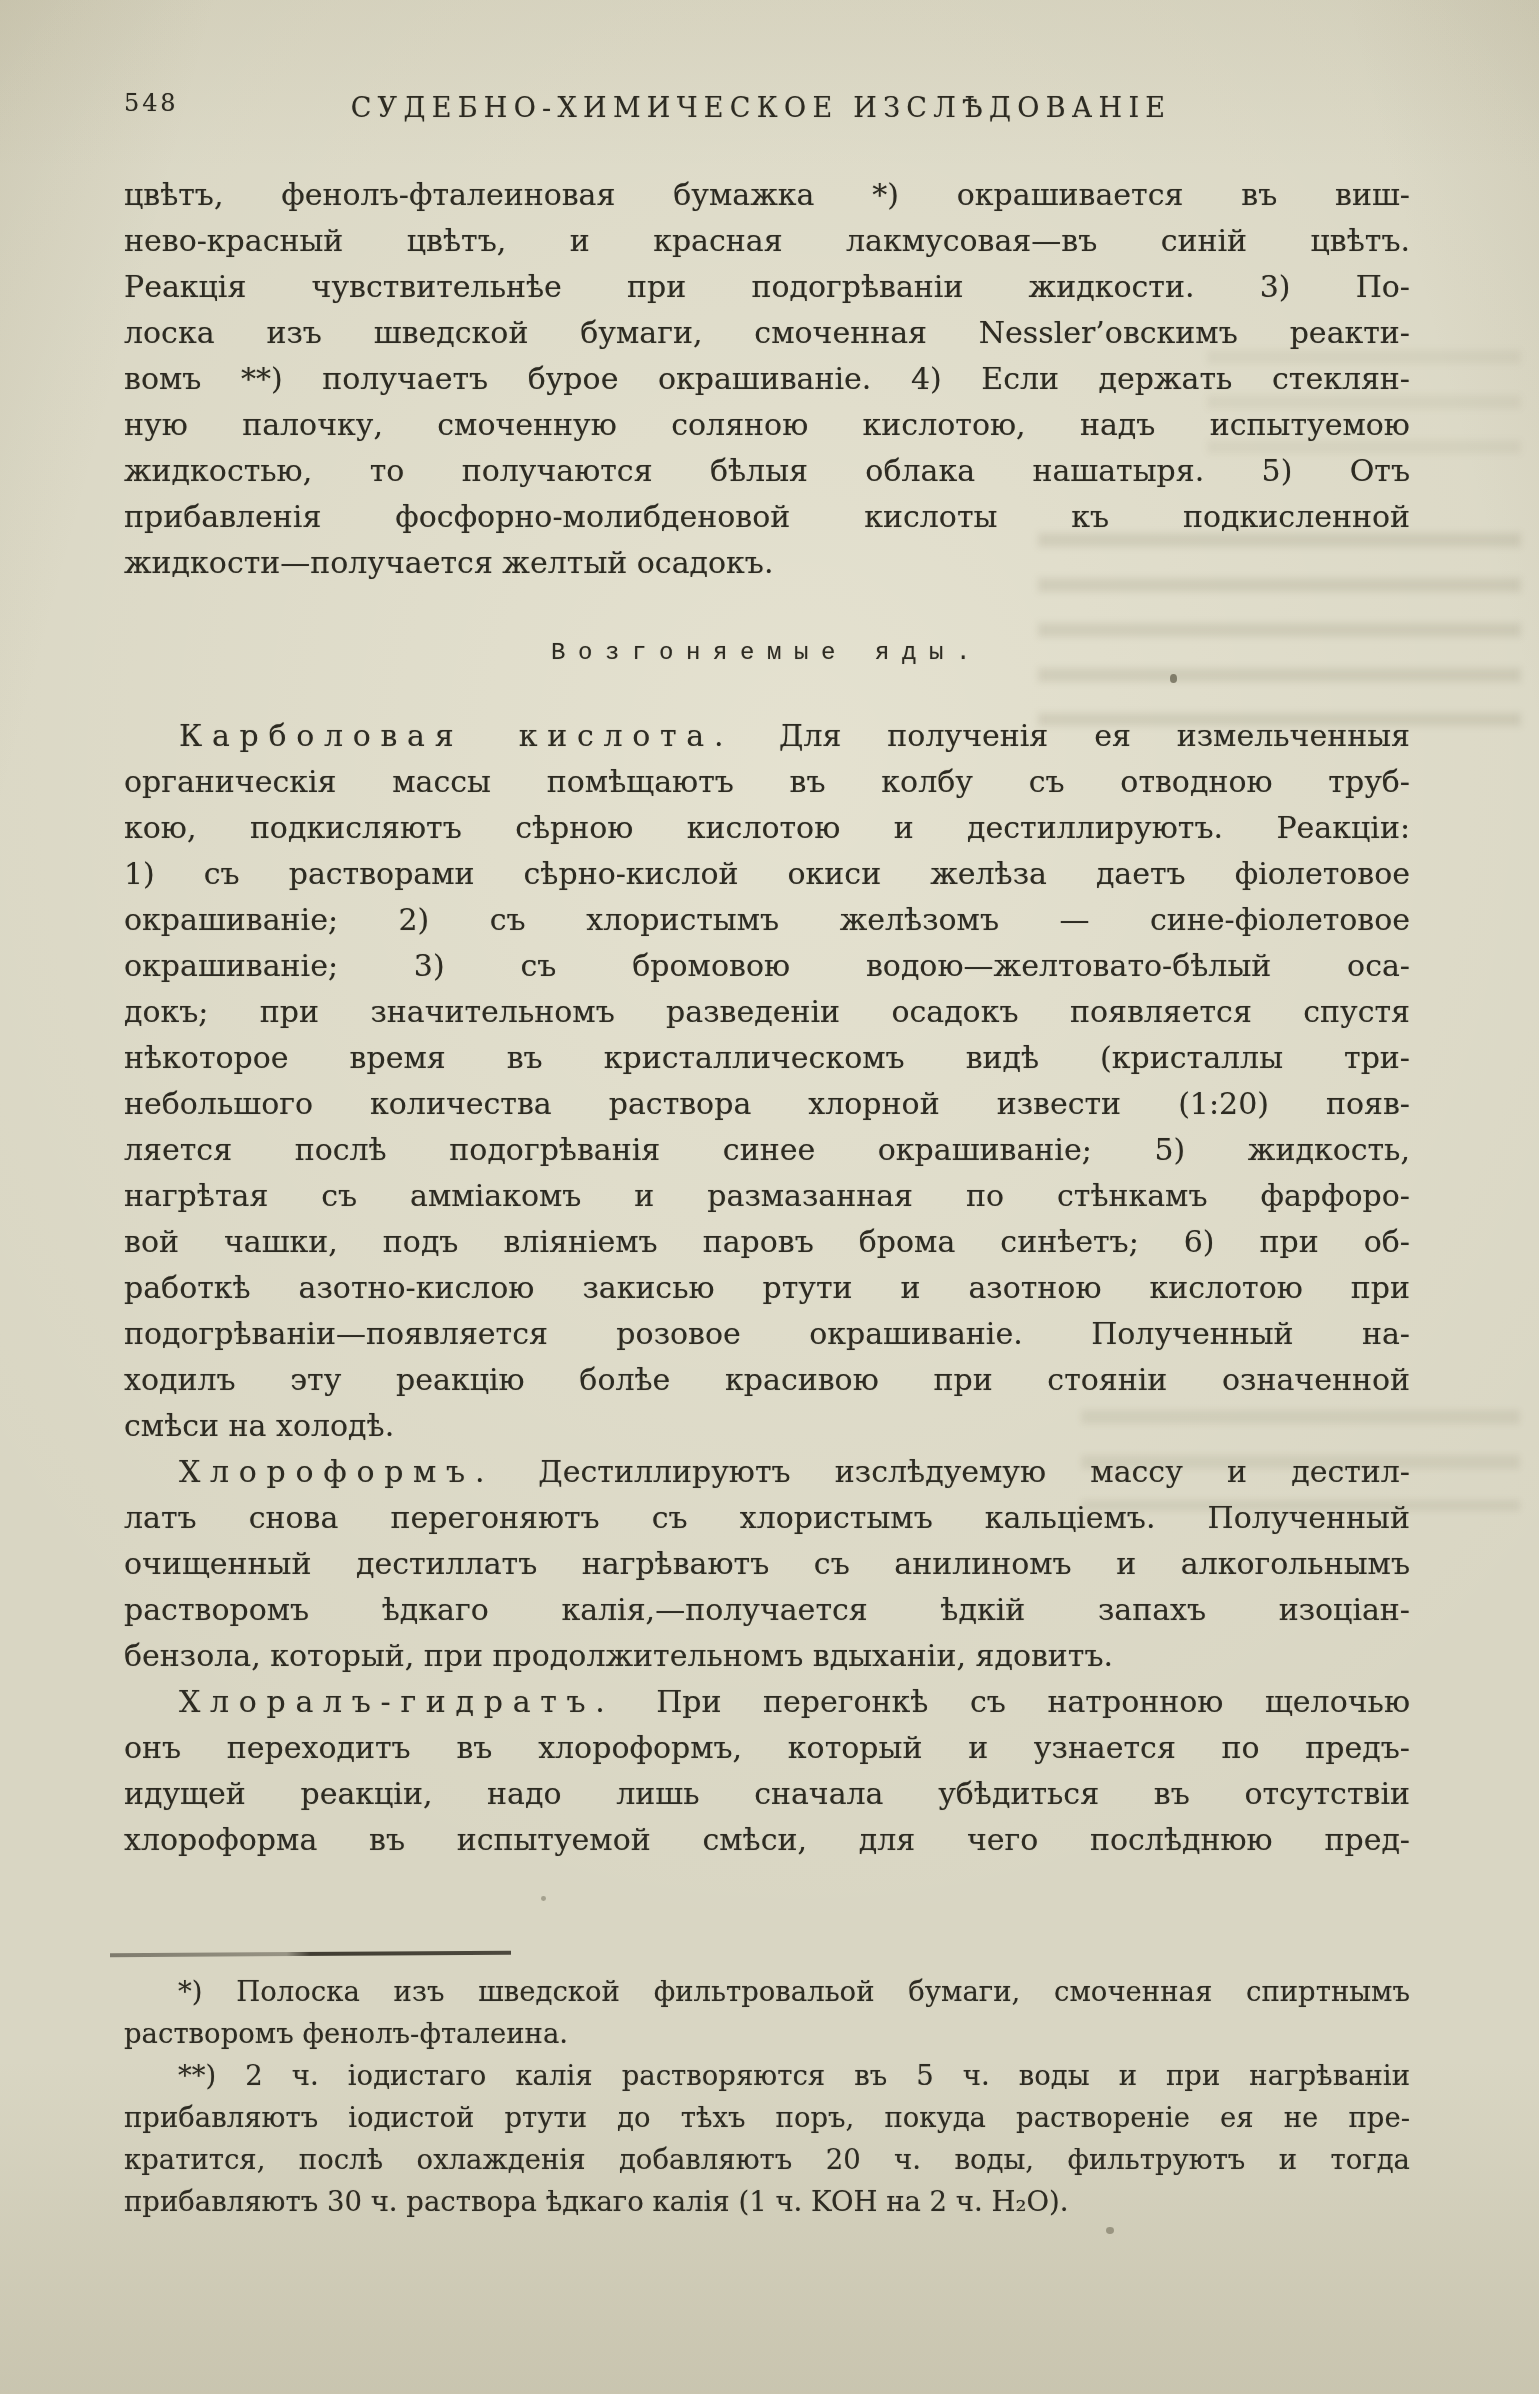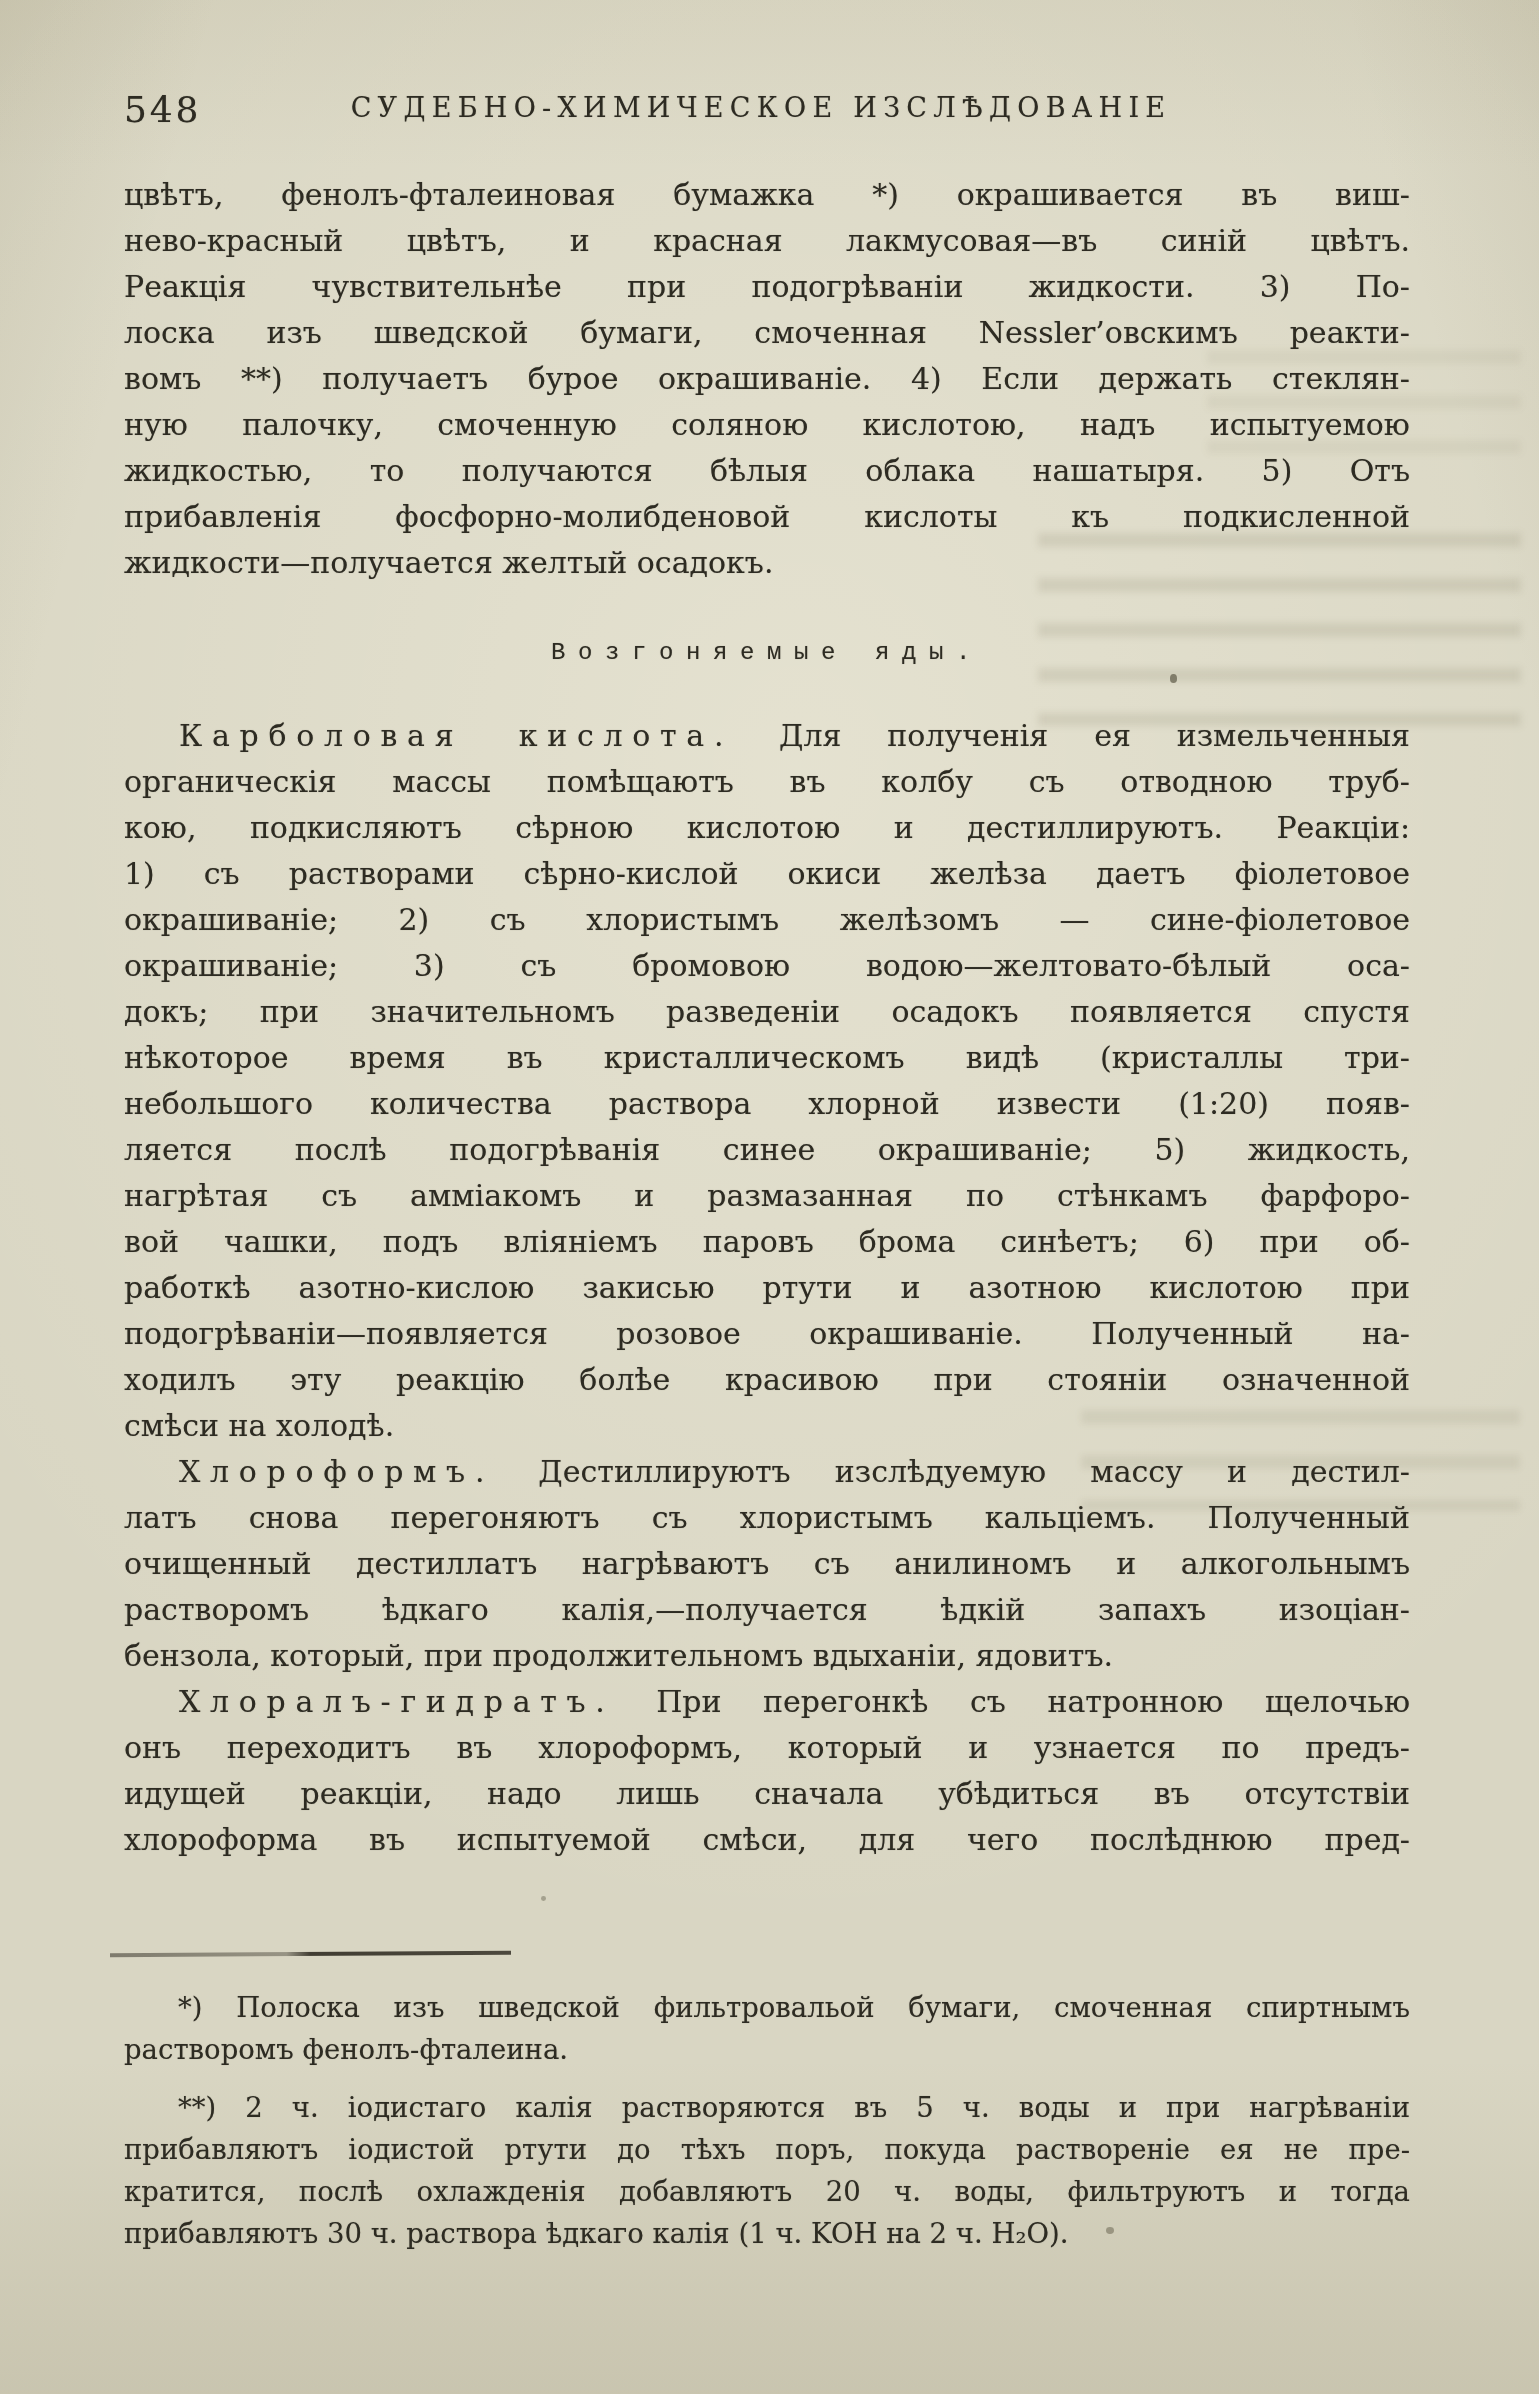--- a/index.html
+++ b/index.html
@@ -20,21 +20,21 @@
       linear-gradient(255deg, rgba(125,115,80,0.10), rgba(125,115,80,0) 9%),
       linear-gradient(0deg,   rgba(108,98,62,0.15),  rgba(108,98,62,0) 14%),
       linear-gradient(180deg, rgba(148,138,102,0.10), rgba(148,138,102,0) 7%);
   }
   .txt{ text-shadow:0 0 1px rgba(45,43,34,0.35); }
 
   
   .header-row{position:absolute;top:89px;left:0;width:100%;height:42px;z-index:2;}
   .page-number{
     position:absolute;left:124px;top:0;
-    font-size:36px;letter-spacing:2.9px;
+    font-size:24px;letter-spacing:2.9px;
   }
   .running-title{
     position:absolute;left:0;top:2.9px;width:1522px;
     text-align:center;font-size:27px;letter-spacing:6.3px;white-space:nowrap;
   }
 
   
   #main{
     position:absolute;top:172px;left:124px;width:1286px;z-index:2;
     font-size:30px;line-height:46px;
@@ -56,21 +56,21 @@
   
   .footnote-rule{
     position:absolute;left:110px;top:1952px;width:401px;height:3.9px;z-index:2;
     background:linear-gradient(90deg, rgba(52,48,38,.55), rgba(52,48,38,.40) 44%, rgba(52,48,38,.92) 50%, rgba(52,48,38,.85));
     transform:rotate(-0.35deg);
   }
   #footnotes{
     position:absolute;top:1970px;left:124px;width:1286px;z-index:2;
     font-size:27.5px;line-height:42px;
   }
-  .fn-lines > .ln:first-child{ text-indent:54px;margin-top:16px; }
+  .fn-lines > .ln:first-child{ text-indent:54px; }
 
   
   .ghost{
     position:absolute;z-index:1;pointer-events:none;
     filter:blur(3.9px);
     background:repeating-linear-gradient(180deg,
       rgba(104,97,68,0.13) 0px, rgba(104,97,68,0.13) 14.5px,
       rgba(104,97,68,0) 14.5px, rgba(104,97,68,0) 45px);
   }
   .ghost-1{left:1038px;top:533px;width:483px;height:193px;}

